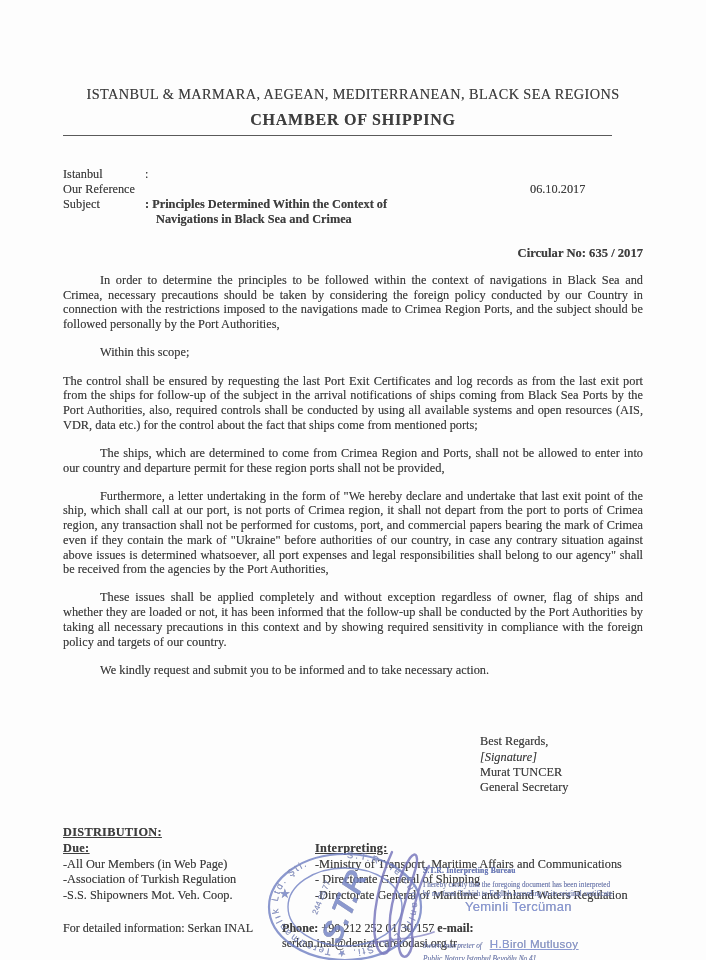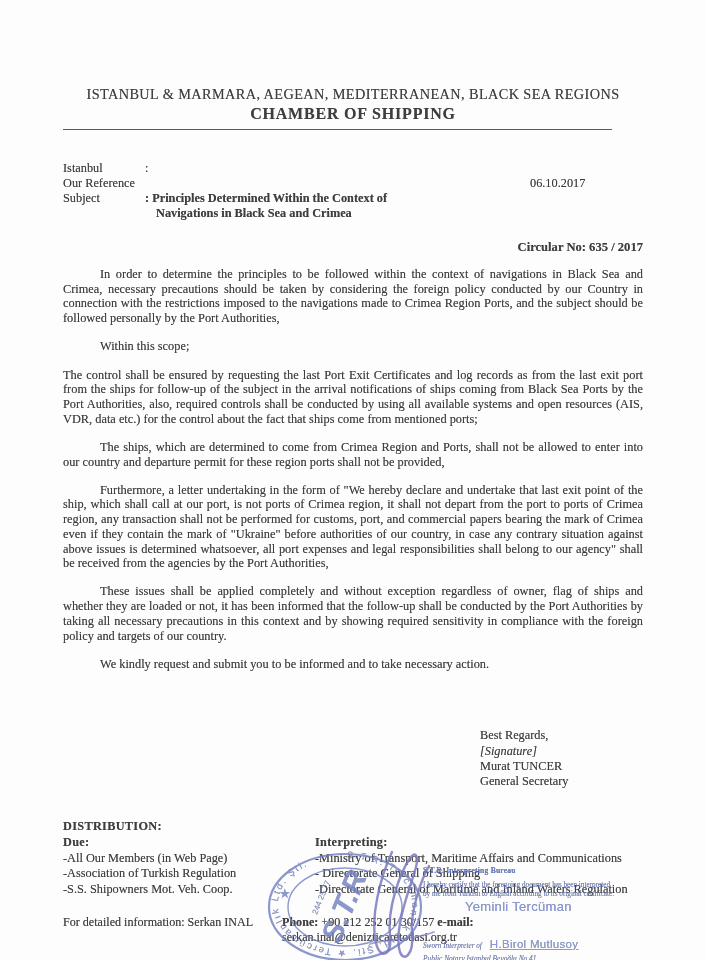--- a/index.html
+++ b/index.html
@@ -9,21 +9,21 @@
     background:#fdfdfd;
     overflow:hidden;
     font-family:"Liberation Serif","DejaVu Serif",serif;
     color:#3e3e3e;
     box-sizing:border-box;
     padding:86px 63px 0 63px;
     text-shadow:0 0 0.45px rgba(60,60,60,.55);
   }
   
   .hdr-region{font-size:14.3px;text-align:center;letter-spacing:.4px;white-space:nowrap;}
-  .hdr-org{font-size:16px;font-weight:bold;text-align:center;letter-spacing:.8px;margin-top:2px;}
+  .hdr-org{font-size:16px;font-weight:bold;text-align:center;letter-spacing:.8px;margin-top:8px;}
   .hdr-rule{border:none;border-top:1.7px solid #5a5a5a;width:549px;margin:6px 0 0 0;}
   
   .meta{position:relative;margin-top:31px;font-size:12.3px;line-height:15px;}
   .meta-row{display:grid;grid-template-columns:82px 1fr;}
   .meta-val-bold{font-weight:bold;}
   .meta-date{position:absolute;top:15px;left:467px;font-size:12.3px;}
   .subject-line2{font-weight:bold;padding-left:11px;}
   
   .circular{font-weight:bold;text-align:right;font-size:12.6px;margin-top:19px;}
   
@@ -33,21 +33,21 @@
     font-size:12.35px;line-height:14.7px;
     text-align:justify;
   }
   .body-text p.ind{text-indent:37px;}
   .body-text p.short{text-align:left;}
   
   .sig{margin-top:57px;margin-left:417px;font-size:12.3px;line-height:15.3px;}
   .sig .it{font-style:italic;}
   
   .dist{margin-top:29px;font-size:12.3px;line-height:15.6px;}
-  .dist-h{font-weight:bold;letter-spacing:.3px;}
+  .dist-h{font-weight:bold;text-decoration:underline;letter-spacing:.3px;}
   .dist-cols{display:flex;margin-top:1px;}
   .dist-col-due{width:252px;flex:none;}
   .dist-col-info{flex:1;}
   
   .foot{display:flex;margin-top:17px;font-size:12.1px;}
   .foot-left{width:219px;flex:none;}
   .foot b{font-weight:bold;}
   
   .stamp-wrap{position:absolute;left:265px;top:850px;width:166px;height:116px;}
   .scribble{position:absolute;left:330px;top:848px;width:120px;height:118px;}

